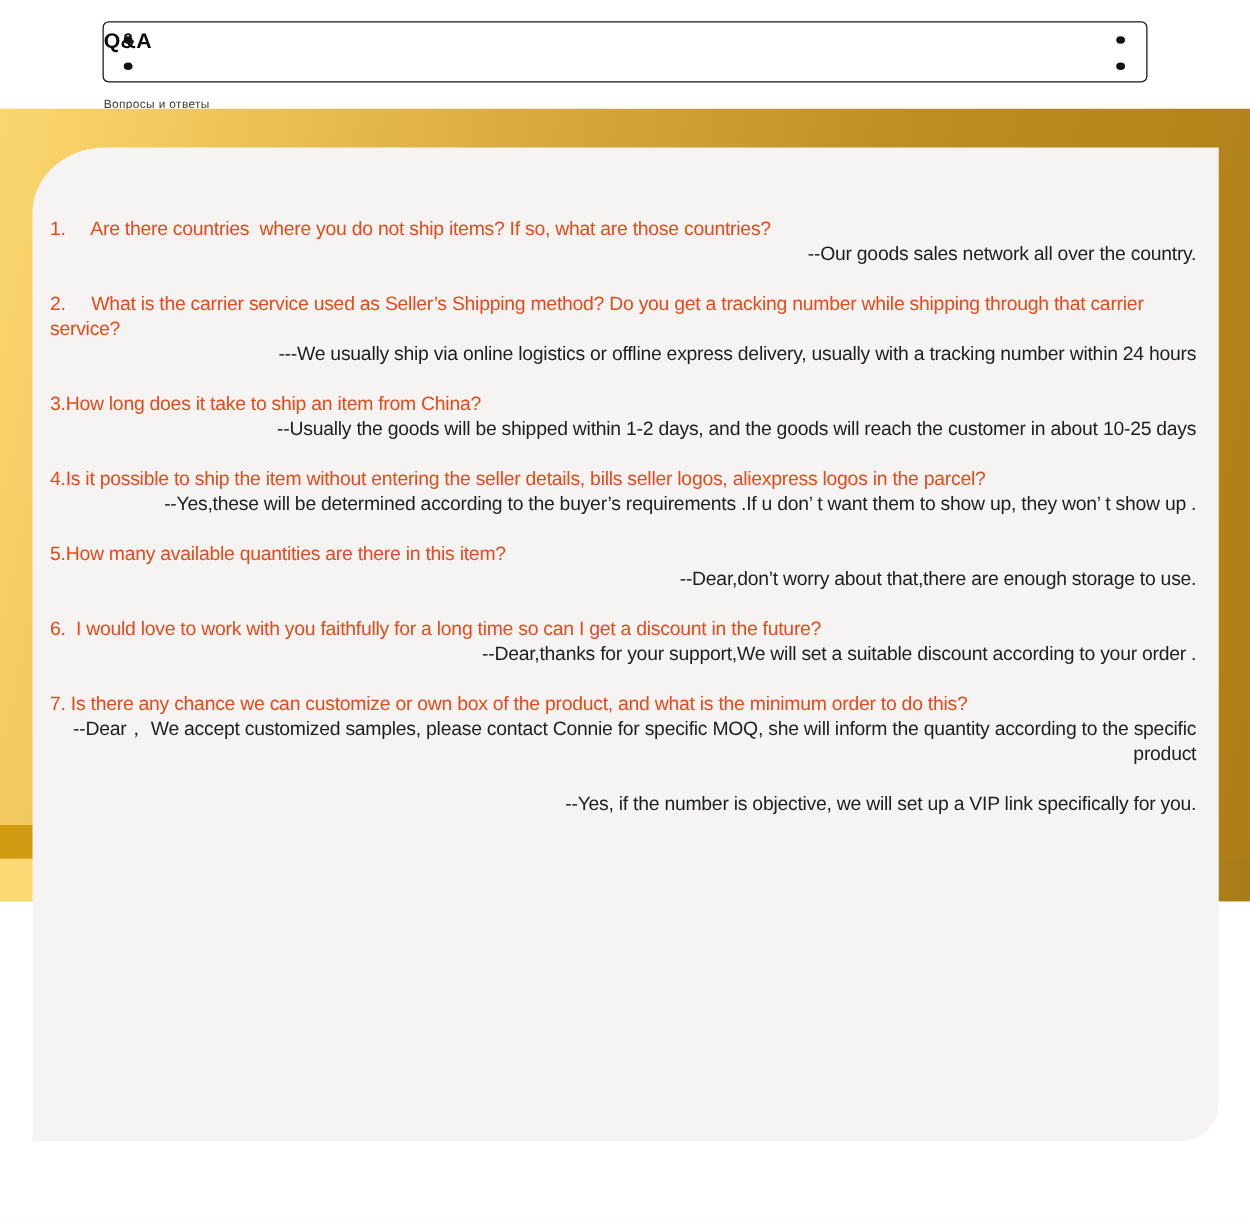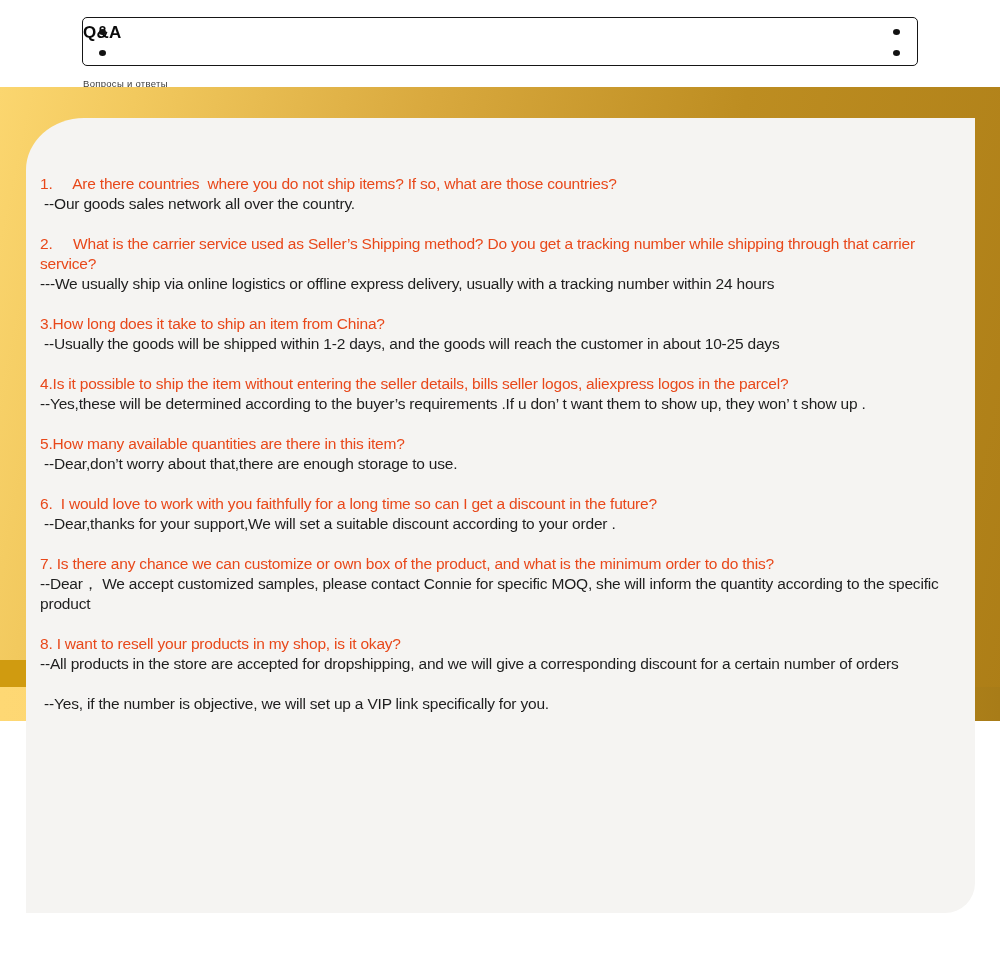--- a/index.html
+++ b/index.html
@@ -104,21 +104,21 @@
 
   .qa-item { margin: 0 0 20px 0; }
   .qa-item p {
     margin: 0;
     font-size: 15.5px;
     line-height: 20px;
     letter-spacing: -0.2px;
     white-space: pre-wrap;
   }
   .qa-item .question { color: #e8481a; }
-  .qa-item .answer   { color: #1e1e1e; }
+  .qa-item .answer   { color: #1e1e1e; text-align: right; }
 </style>
 </head>
 <body>
 
 <div class="page">
 
   <header class="top-strip">
     <div class="title-box">
       <span class="dot tl"></span>
       <span class="dot bl"></span>
@@ -157,23 +157,19 @@
           </div>
           <div class="qa-item">
             <p class="question">6.  I would love to work with you faithfully for a long time so can I get a discount in the future?</p>
             <p class="answer"> --Dear,thanks for your support,We will set a suitable discount according to your order .</p>
           </div>
           <div class="qa-item">
             <p class="question">7. Is there any chance we can customize or own box of the product, and what is the minimum order to do this?</p>
             <p class="answer">--Dear， We accept customized samples, please contact Connie for specific MOQ, she will inform the quantity according to the specific product</p>
           </div>
           <div class="qa-item">
-            <p class="question">8. I want to resell your products in my shop, is it okay?</p>
-            <p class="answer">--All products in the store are accepted for dropshipping, and we will give a corresponding discount for a certain number of orders</p>
-          </div>
-          <div class="qa-item">
             <p class="answer"> --Yes, if the number is objective, we will set up a VIP link specifically for you.</p>
           </div>
         </div>
     </div>
   </div>
 
 </div>
 
 </body></html>

